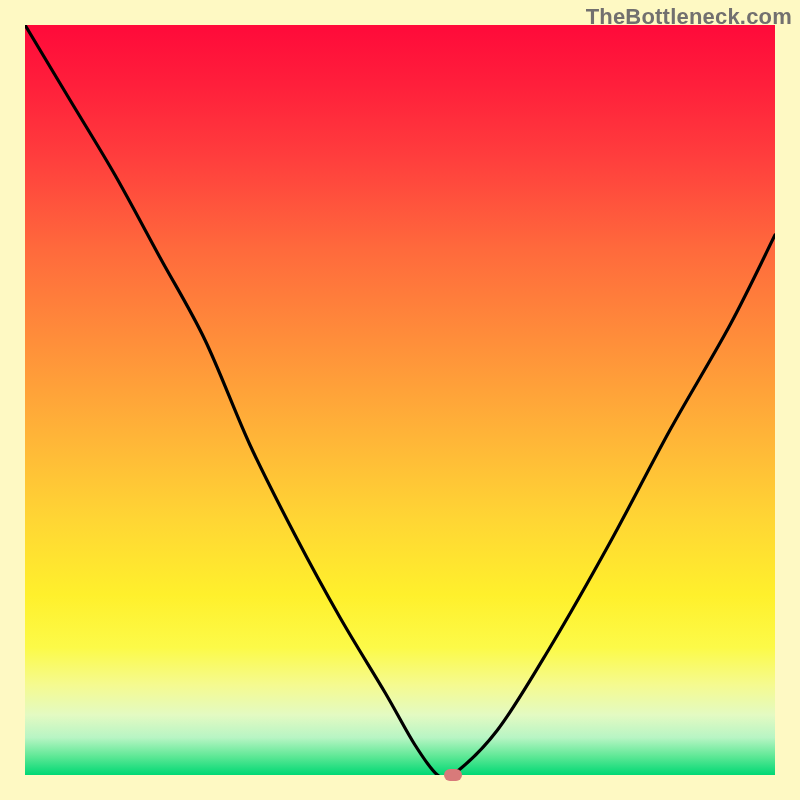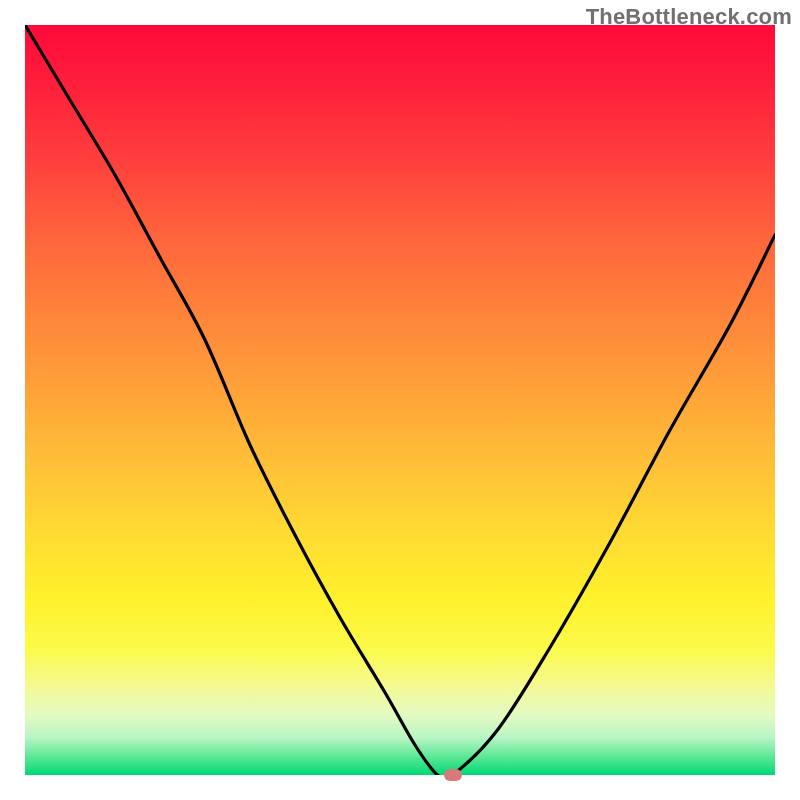--- a/index.html
+++ b/index.html
@@ -7,21 +7,21 @@
     padding: 0;
     width: 800px;
     height: 800px;
     background: #000;
     overflow: hidden;
   }
   .wrap {
     position: relative;
     width: 800px;
     height: 800px;
-    background: #ffffff;
+    background: #fef9c3;
   }
   .plot {
     position: absolute;
     left: 25px;
     top: 25px;
     width: 750px;
     height: 750px;
     background: linear-gradient(
       to bottom,
       #ff0a3a 0%,

